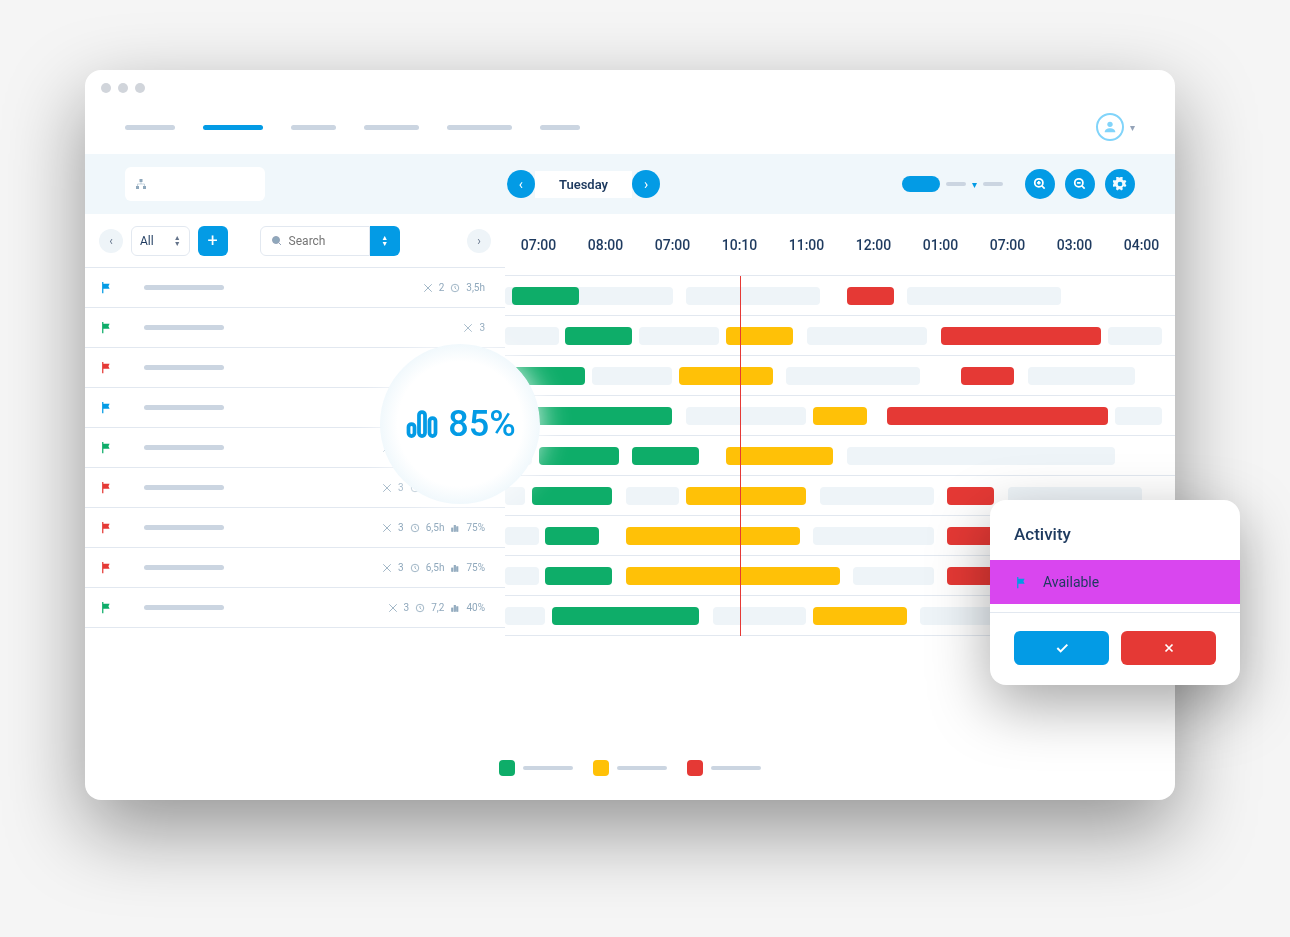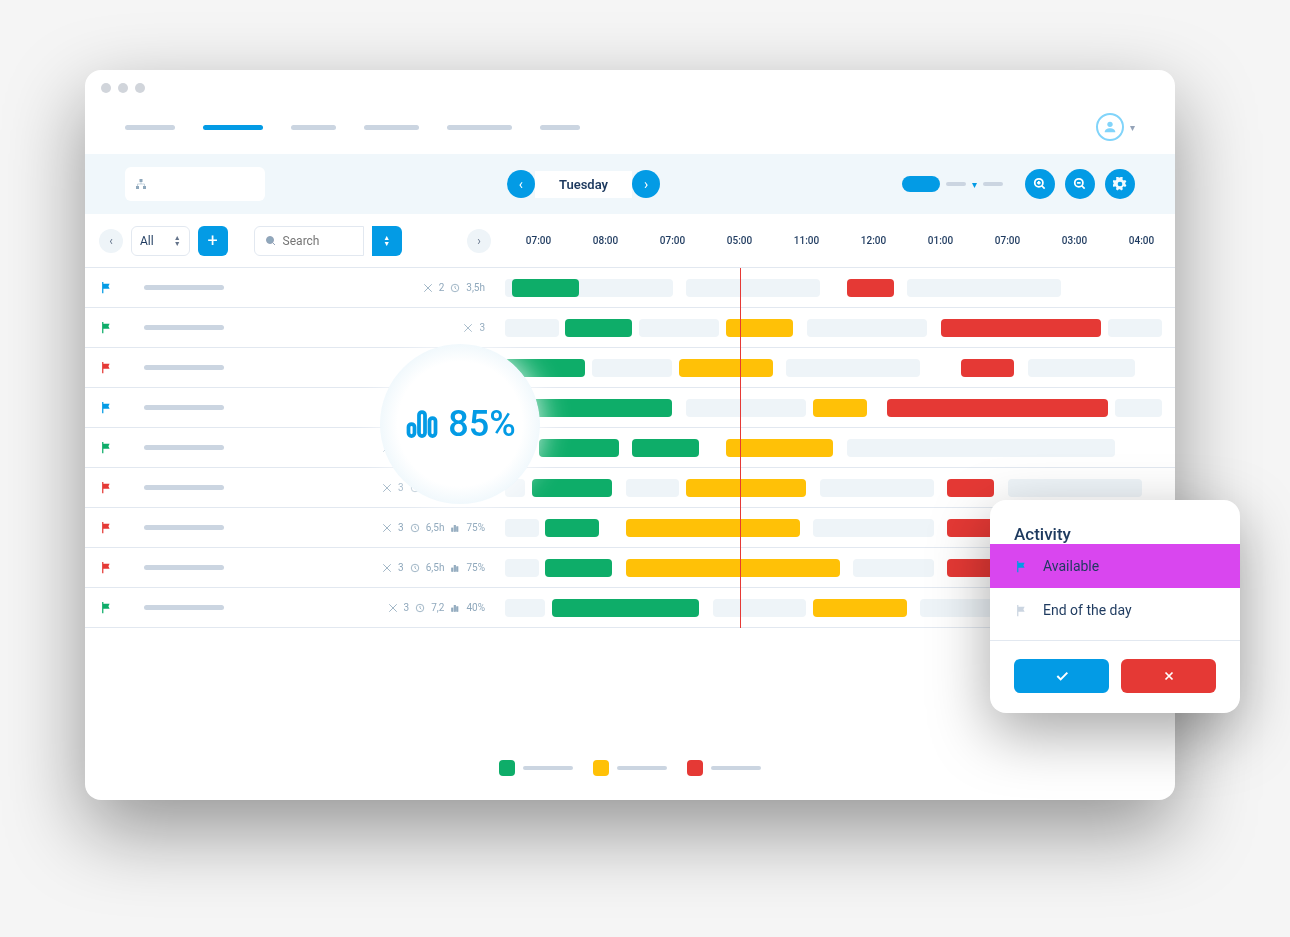--- a/index.html
+++ b/index.html
@@ -27,47 +27,47 @@
 .ph-sm{width:20px;height:4px;border-radius:2px;background:#cbd5e1}
 .circ-big{width:30px;height:30px;border-radius:50%;background:#039be5;color:#fff;display:flex;align-items:center;justify-content:center;cursor:pointer}
 .grid{display:flex;position:relative}
 .left-col{width:420px;flex-shrink:0}
 .right-col{flex:1;position:relative}
 .ctrl-row{height:54px;display:flex;align-items:center;padding:0 10px 0 14px;gap:8px;border-bottom:1px solid #e2e8f0;background:#fff;position:relative}
 .nav-circ{width:24px;height:24px;border-radius:50%;background:#eef4f8;color:#64748b;display:flex;align-items:center;justify-content:center;font-size:12px;cursor:pointer}
 .sel{display:flex;align-items:center;background:#fff;border:1px solid #e2e8f0;border-radius:6px;height:30px;padding:0 8px;gap:20px;font-size:12px;color:#1e3a5f}
 .sort{display:flex;flex-direction:column;font-size:7px;color:#64748b;line-height:6px}
 .add-sq{width:30px;height:30px;border-radius:6px;background:#039be5;color:#fff;display:flex;align-items:center;justify-content:center;font-size:18px;cursor:pointer}
-.search-wrap{display:flex;align-items:center;gap:8px;margin-left:18px}
+.search-wrap{display:flex;align-items:center;gap:0;margin-left:24px}
 .search{display:flex;align-items:center;border:1px solid #e2e8f0;border-radius:6px 0 0 6px;height:30px;padding:0 10px;gap:6px;width:110px}
 .search input{border:none;outline:none;font-size:12px;width:70px;color:#94a3b8}
 .sort-btn{width:30px;height:30px;border-radius:0 6px 6px 0;background:#039be5;color:#fff;display:flex;align-items:center;justify-content:center;flex-direction:column;font-size:7px;line-height:6px;cursor:pointer}
 .ctrl-right-nav{margin-left:auto;margin-right:4px}
-.time-hdr{height:54px;display:flex;align-items:center;border-bottom:1px solid #e2e8f0;font-size:10px;color:#1e3a5f;font-weight:500}
+.time-hdr{height:62px;display:flex;align-items:center;border-bottom:1px solid #e2e8f0;font-size:14px;color:#1e3a5f;font-weight:500}
 .time-hdr span{flex:1;text-align:center}
 .row{height:40px;display:flex;align-items:center;border-bottom:1px solid #e2e8f0}
 .row-left{width:420px;display:flex;align-items:center;padding-left:14px;gap:30px}
 .flag{width:15px;height:15px;flex-shrink:0}
 .name-ph{width:80px;height:5px;border-radius:3px;background:#cbd5e1}
 .stats{display:flex;align-items:center;gap:6px;font-size:10px;color:#8fa8bc;margin-left:auto;margin-right:20px}
 .stats svg{width:10px;height:10px;fill:#8fa8bc}
 .bar{position:absolute;height:18px;border-radius:4px;top:11px}
 .bg-bar{background:#eef4f8}
 .g{background:#0ead69}
 .y{background:#ffc107}
 .r{background:#e53935}
 .nowline{position:absolute;top:0;bottom:0;width:1px;background:#e53935;z-index:5}
 .bubble{position:absolute;top:344px;left:380px;width:160px;height:160px;border-radius:50%;background:radial-gradient(circle,#fff 55%,#d6ecf7 100%);display:flex;align-items:center;justify-content:center;gap:8px;z-index:20;box-shadow:0 0 30px rgba(255,255,255,.9)}
 .bubble-txt{font-size:36px;font-weight:500;color:#039be5}
 .legend{position:absolute;bottom:24px;left:50%;transform:translateX(-50%);display:flex;gap:20px}
 .leg-item{display:flex;align-items:center;gap:8px}
 .leg-sq{width:16px;height:16px;border-radius:4px}
 .leg-ph{width:50px;height:4px;border-radius:2px;background:#cbd5e1}
 .popup{position:absolute;top:500px;left:990px;width:250px;background:#fff;border-radius:16px;box-shadow:0 20px 60px rgba(0,0,0,.35);padding:24px 0 20px;z-index:50}
-.pop-title{font-size:17px;color:#1e3a5f;padding:0 24px 0;font-weight:500}
+.pop-title{font-size:17px;color:#1e3a5f;padding:0 24px 16px;font-weight:500}
 .pop-item{display:flex;align-items:center;gap:14px;padding:14px 24px;font-size:14px;color:#1e3a5f;cursor:pointer}
 .pop-item.sel-item{background:#d946ef}
 .pop-actions{display:flex;gap:12px;padding:18px 24px 0;border-top:1px solid #e2e8f0;margin-top:8px}
 .pop-btn{flex:1;height:34px;border-radius:6px;display:flex;align-items:center;justify-content:center;color:#fff;cursor:pointer}
 .pop-btn.ok{background:#039be5}
 .pop-btn.cancel{background:#e53935}
 .icon-sm{width:12px;height:12px;fill:#8fa8bc}
 </style>
 </head>
 <body>
@@ -348,21 +348,21 @@
               </div>
             </div>
           </div>
         </div>
     </div>
     <div class="right-col">
       <div class="time-hdr" id="time-hdr">
           <span>07:00</span>
           <span>08:00</span>
           <span>07:00</span>
-          <span>05:00</span>
+          <span>10:10</span>
           <span>11:00</span>
           <span>12:00</span>
           <span>01:00</span>
           <span>07:00</span>
           <span>03:00</span>
           <span>04:00</span>
         </div>
       <div id="rows-right" style="position:relative">
         <div class="nowline" id="nowline" style="left: 35%; height: 360px;"></div>
       <div class="row" style="position: relative;">
@@ -466,26 +466,20 @@
 
 <div class="popup">
   <div class="pop-title">Activity</div>
   <div id="pop-items">
       <div class="pop-item sel-item">
         <svg class="flag" viewBox="0 0 24 24">
           <path fill="#039be5" d="M5 3v18h2v-7h10l-2-4 2-4H7V3z"></path>
         </svg>
         <span>Available</span>
       </div>
-      <div class="pop-item">
-        <svg class="flag" viewBox="0 0 24 24">
-          <path fill="#cbd5e1" d="M5 3v18h2v-7h10l-2-4 2-4H7V3z"></path>
-        </svg>
-        <span>End of the day</span>
-      </div>
     </div>
   <div class="pop-actions">
     <div class="pop-btn ok">
       <svg width="16" height="16" viewBox="0 0 24 24" fill="none" stroke="#fff" stroke-width="3">
           <path d="M5 12l5 5L20 7"></path>
         </svg>
     </div>
     <div class="pop-btn cancel">
       <svg width="14" height="14" viewBox="0 0 24 24" fill="none" stroke="#fff" stroke-width="3">
           <path d="M6 6l12 12M18 6L6 18"></path>

